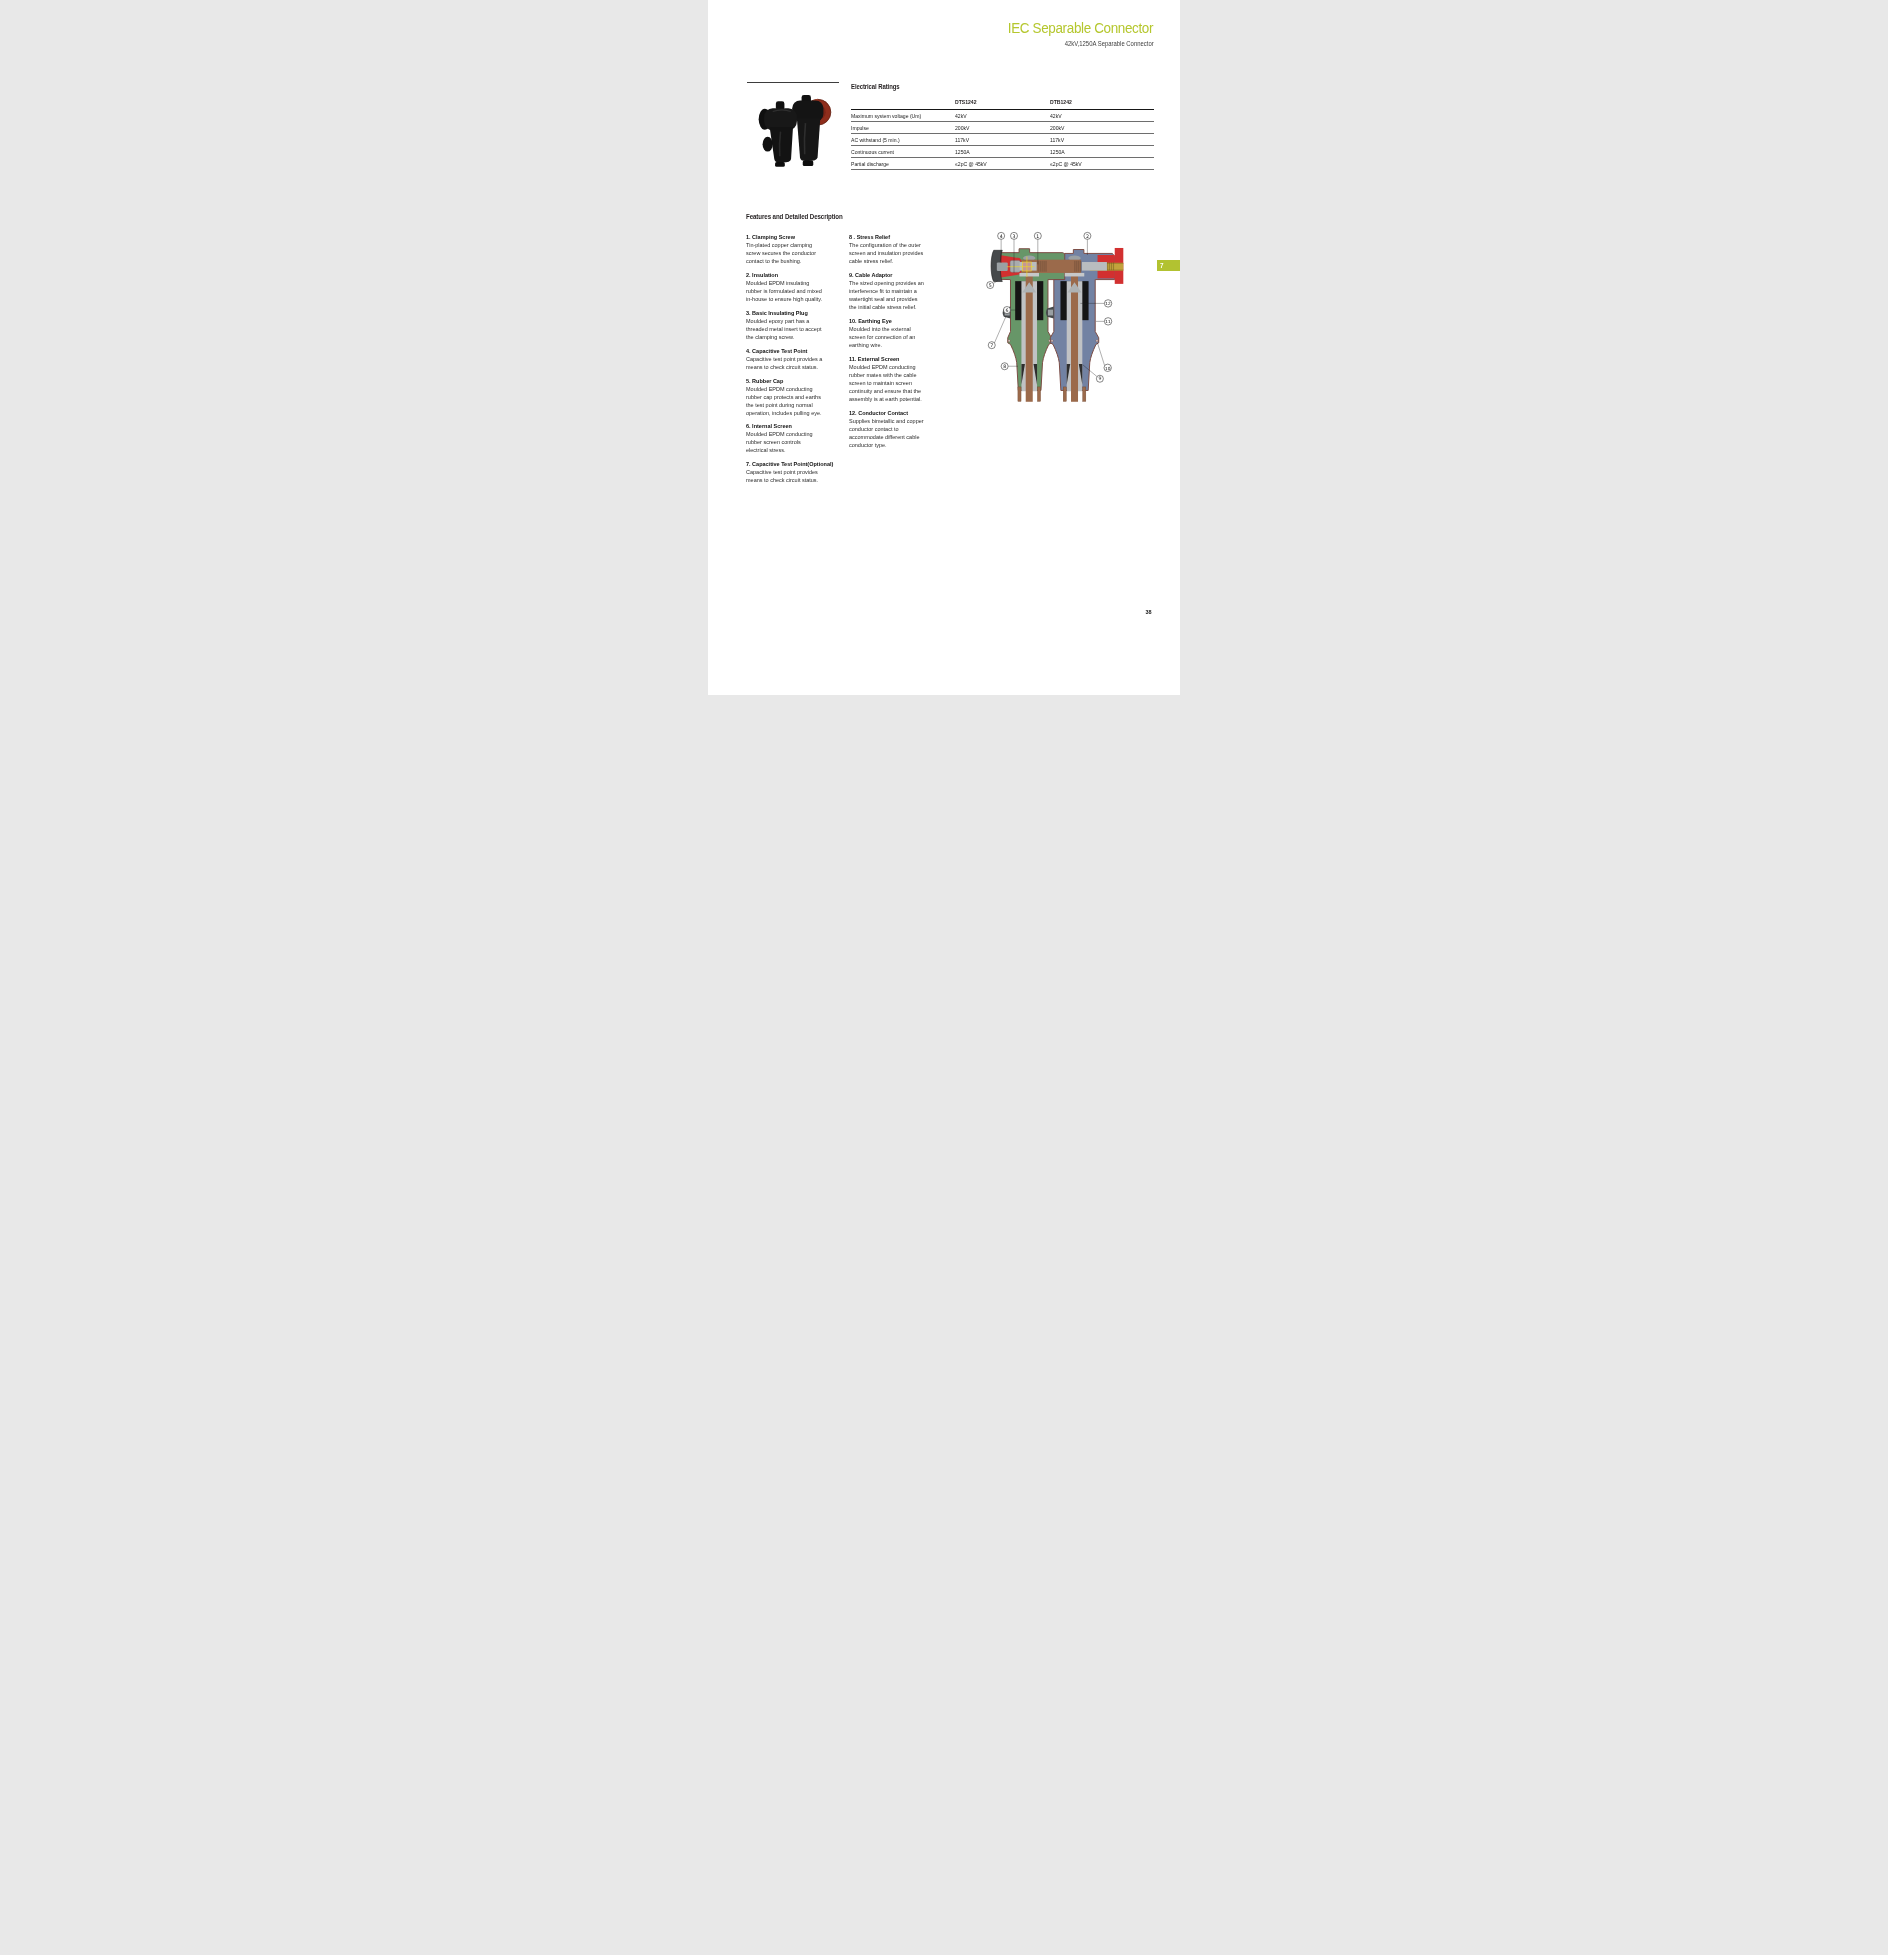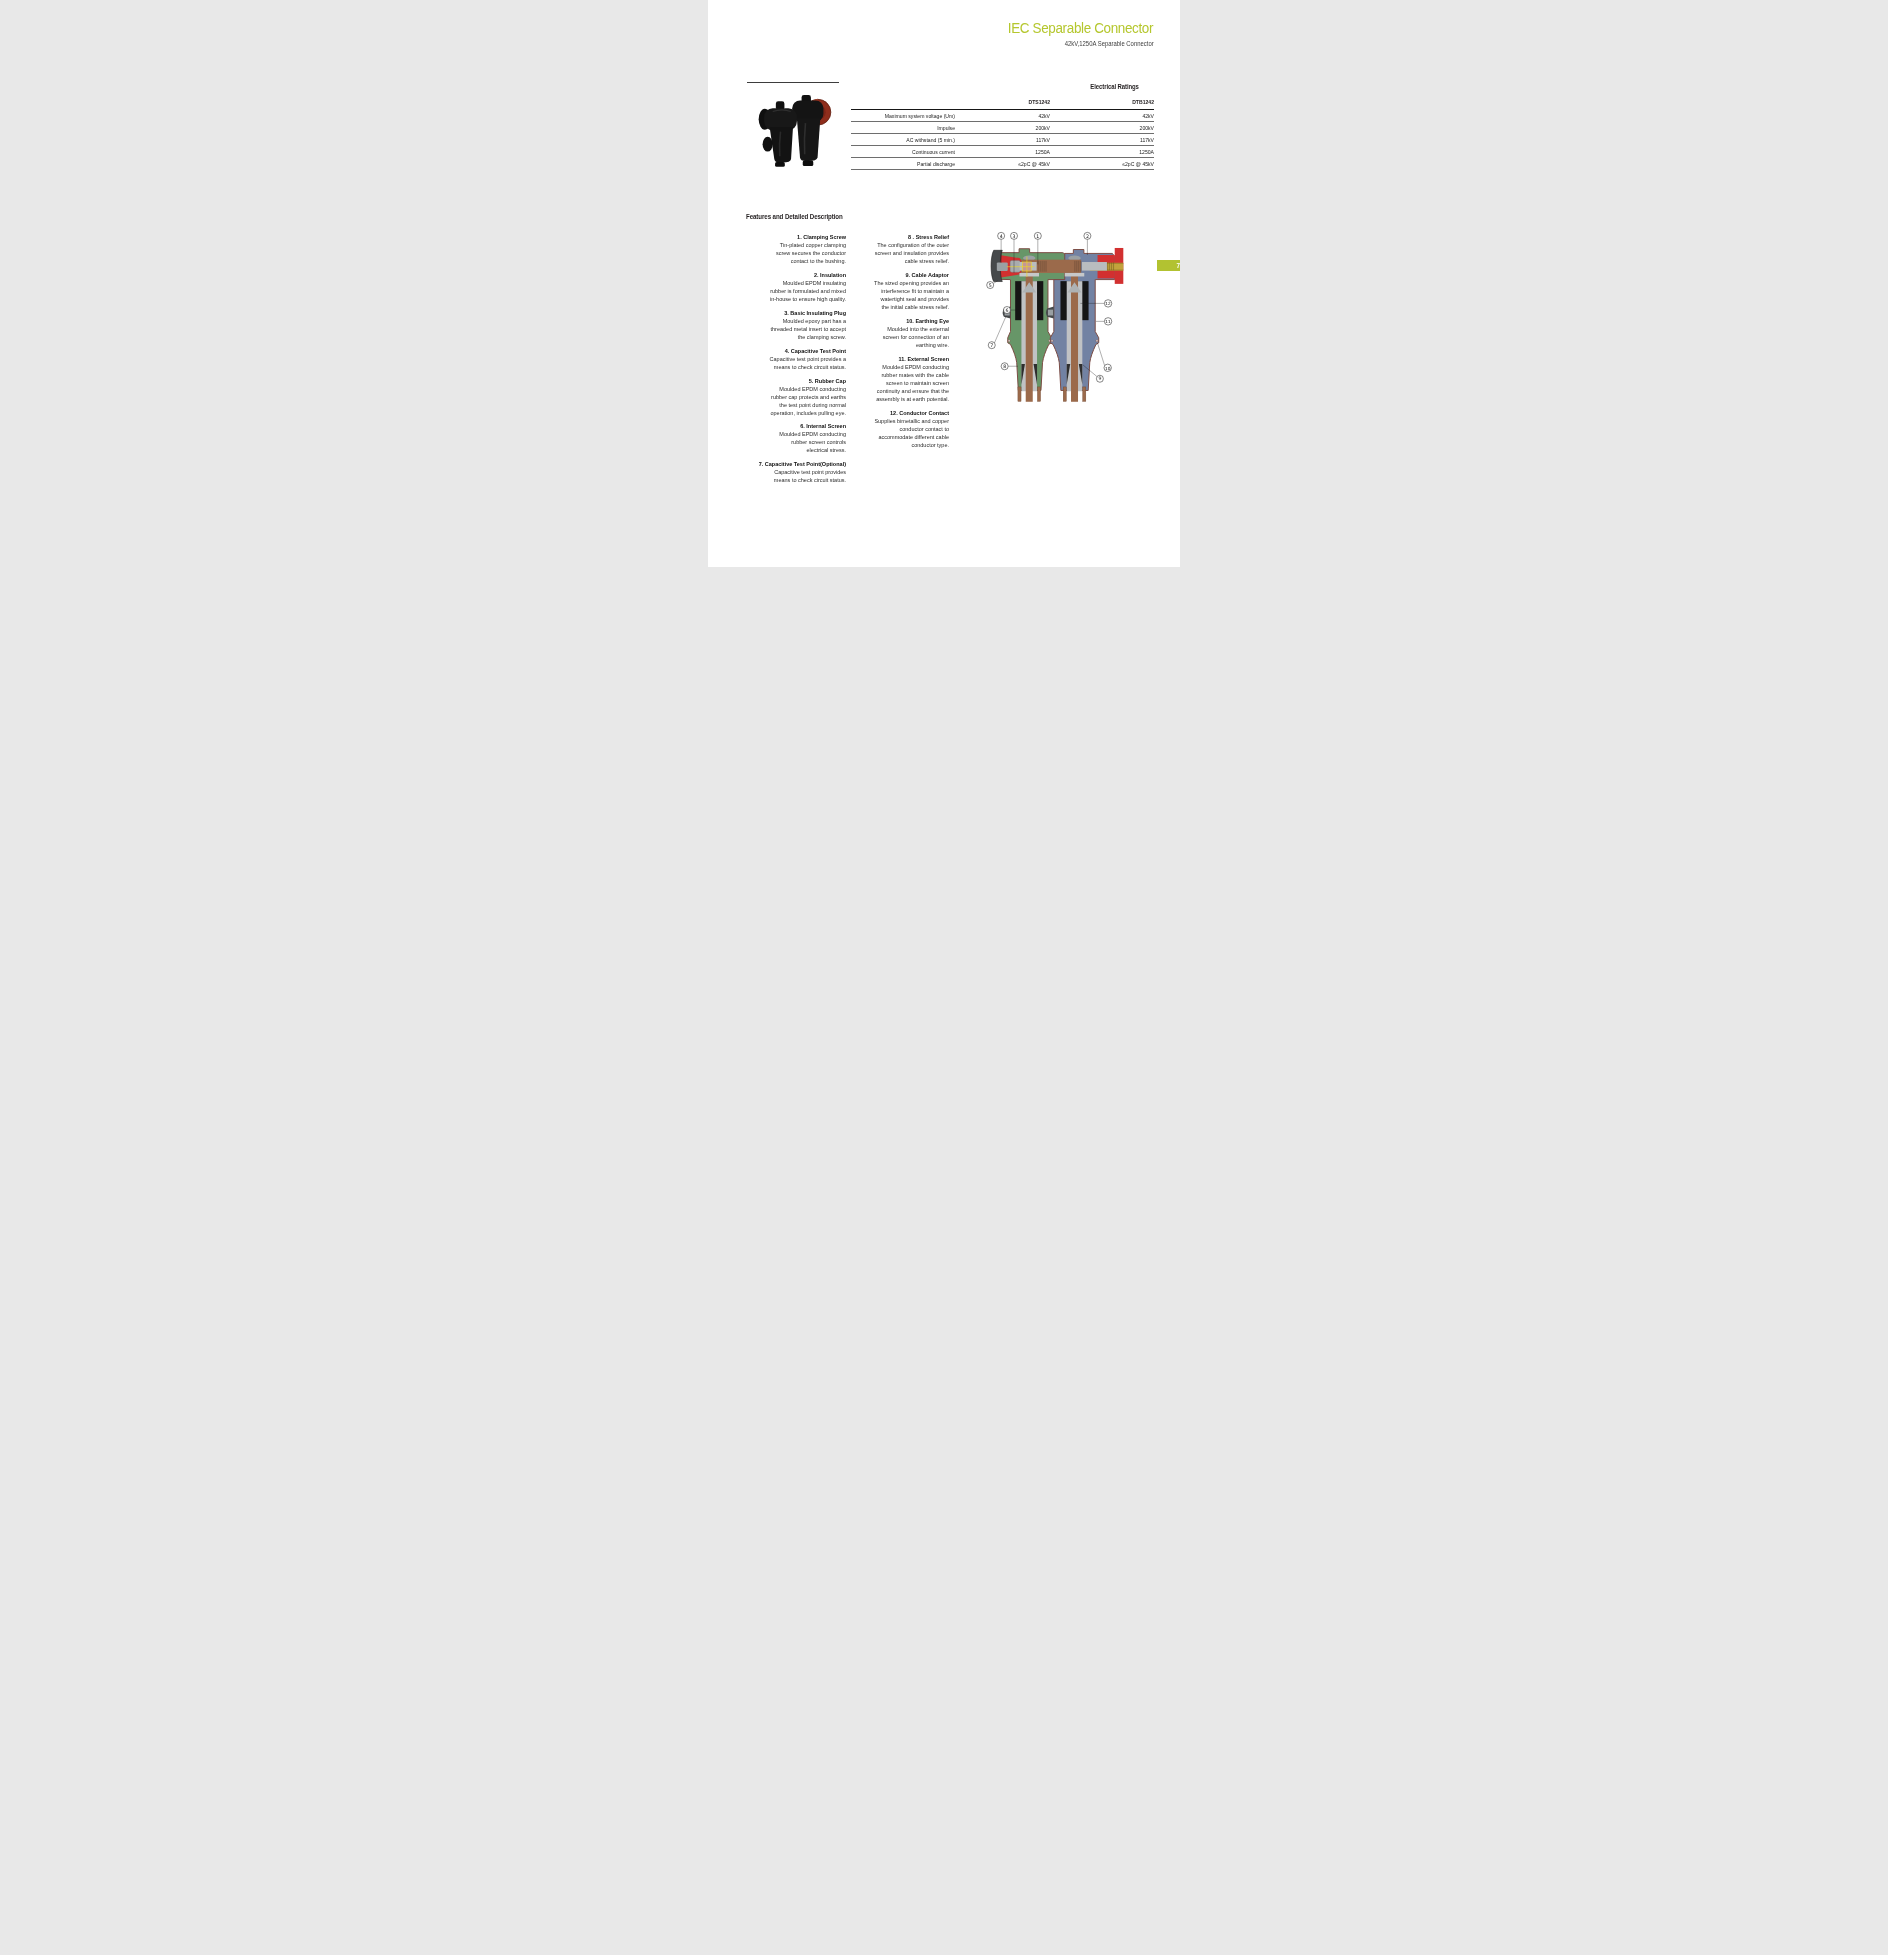--- a/index.html
+++ b/index.html
@@ -1,19 +1,19 @@
 <!DOCTYPE html>
 <html style="font-size:6.3px"><head>
 <meta charset="utf-8">
 <style>
   html,body{margin:0;padding:0;background:#e8e8e8;}
   .page{
-    position:relative; width:472px; height:567px; background:#ffffff;
+    position:relative; width:472px; height:695px; background:#ffffff;
     margin:0 auto; overflow:hidden;
-    font-family:"Liberation Sans", sans-serif; color:#231f20;text-align:right;
+    font-family:"Liberation Sans", sans-serif; color:#231f20;
   }
   
   .hdr-title{
     position:absolute; top:19px; right:26.6px; margin:0;
     font-size:15.3px; font-weight:400; letter-spacing:-0.4px;
     color:#b5c72e; white-space:nowrap;
     transform:scaleX(.88); transform-origin:100% 50%;
   }
   .hdr-sub{
     position:absolute; top:40px; right:26.6px; margin:0;

